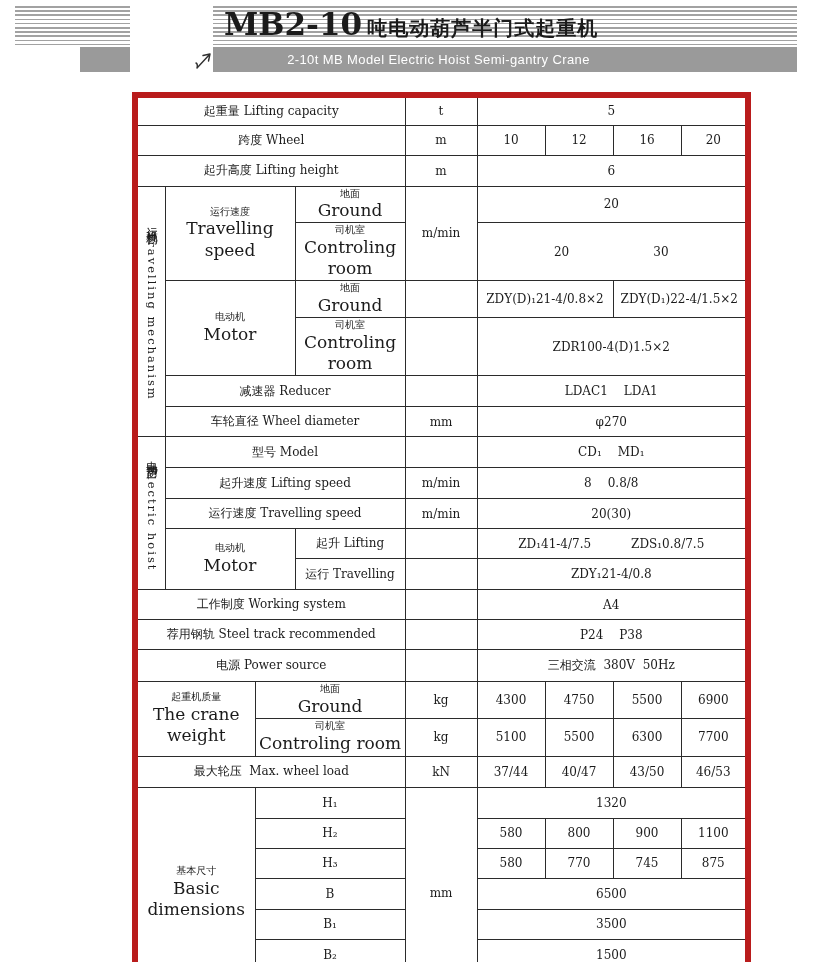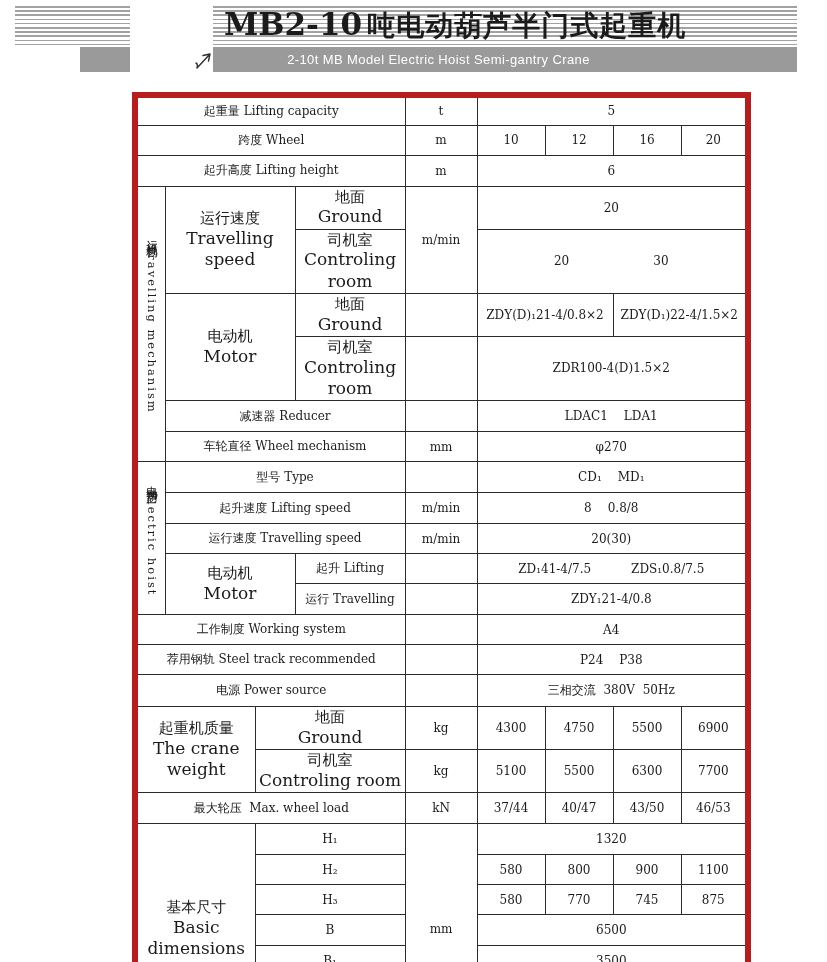--- a/index.html
+++ b/index.html
@@ -16,34 +16,34 @@
   }
   .gray-bar{
     position:absolute;left:80px;top:47px;width:717px;height:25px;
     background:#9a9a9a;color:#ffffff;text-align:center;line-height:25px;
     font-family:"Liberation Sans","DejaVu Sans",sans-serif;font-size:13px;letter-spacing:.4px;
   }
   .white-notch{position:absolute;left:130px;top:4px;width:83px;height:69px;background:#ffffff;z-index:3;}
   .cursor-svg{position:absolute;right:-4px;bottom:2px;width:24px;height:24px;}
   .title{position:absolute;left:224px;top:6px;z-index:2;white-space:nowrap;}
   .t-model{font-family:"DejaVu Serif","Liberation Serif",serif;font-weight:bold;font-size:31px;}
-  .t-cn{font-family:"DejaVu Sans","Liberation Sans",sans-serif;font-weight:bold;font-size:28px;letter-spacing:1px;}
+  .t-cn{font-family:"DejaVu Sans","Liberation Sans",sans-serif;font-weight:bold;font-size:20px;letter-spacing:1px;}
   
   table.spec{
     position:absolute;left:132px;top:92px;width:613px;
     border-collapse:collapse;table-layout:fixed;
     border:6px solid #b91c1c;
   }
   table.spec td{
     border:1px solid #2b2b2b;text-align:center;vertical-align:middle;
     font-size:12px;padding:1px 2px;overflow:hidden;
   }
   td.val{font-size:13px;}
   td.unit{font-size:12px;}
-  .two .zh{display:block;font-size:15px;line-height:1.25;}
+  .two .zh{display:block;font-size:10px;line-height:1.25;}
   .two .en{display:block;font-size:17px;line-height:1.25;}
   .vert{
     writing-mode:vertical-rl;text-orientation:mixed;
     display:inline-block;font-size:11.5px;letter-spacing:2px;line-height:1;margin:auto;
   }
   .pair{display:flex;justify-content:center;align-items:center;}
   .g-sm{gap:16px;}
   .g-lg{gap:40px;}
   .g-xl{gap:84px;}
 </style>
@@ -158,30 +158,30 @@
       <td class="unit"></td>
       <td colspan="4" class="val">
         <div class="pair g-sm">
           <span>LDAC1</span>
           <span>LDA1</span>
         </div>
       </td>
     </tr>
 
     <tr style="height:30px">
-      <td colspan="3">车轮直径 Wheel mechanism</td>
+      <td colspan="3">车轮直径 Wheel diameter</td>
       <td class="unit">mm</td>
       <td colspan="4" class="val">φ270</td>
     </tr>
 
     <tr style="height:31px">
       <td rowspan="5">
         <div class="vert">电动葫芦 Electric hoist</div>
       </td>
-      <td colspan="3">型号 Type</td>
+      <td colspan="3">型号 Model</td>
       <td class="unit"></td>
       <td colspan="4" class="val">
         <div class="pair g-sm">
           <span>CD₁</span>
           <span>MD₁</span>
         </div>
       </td>
     </tr>
 
     <tr style="height:31px">

